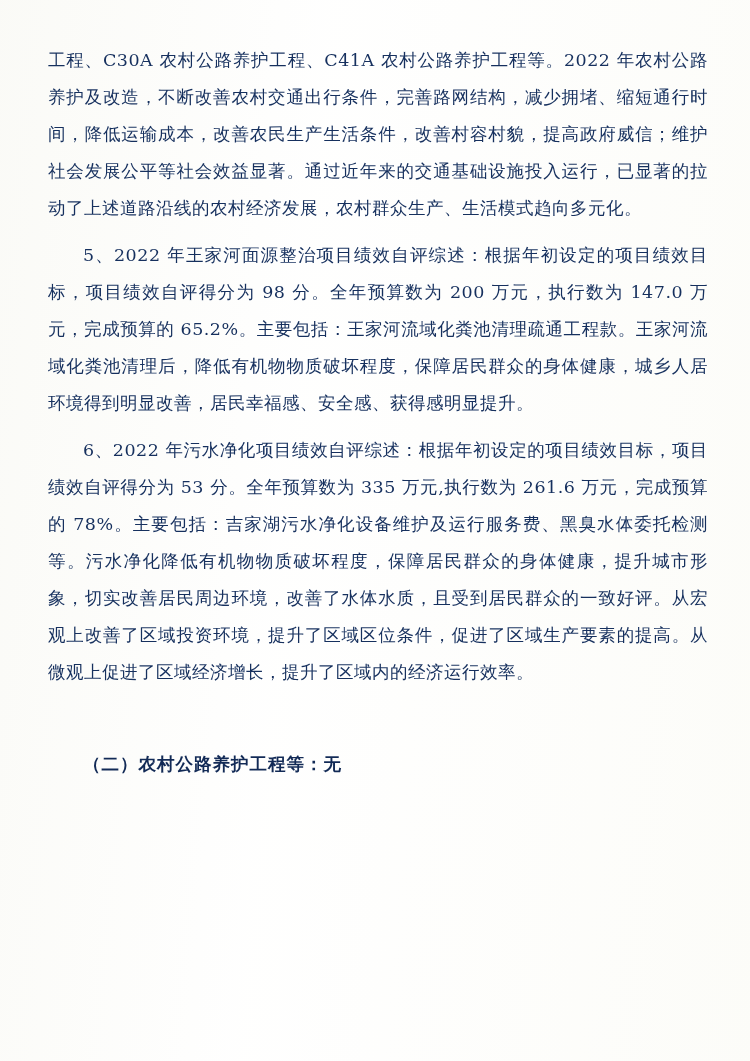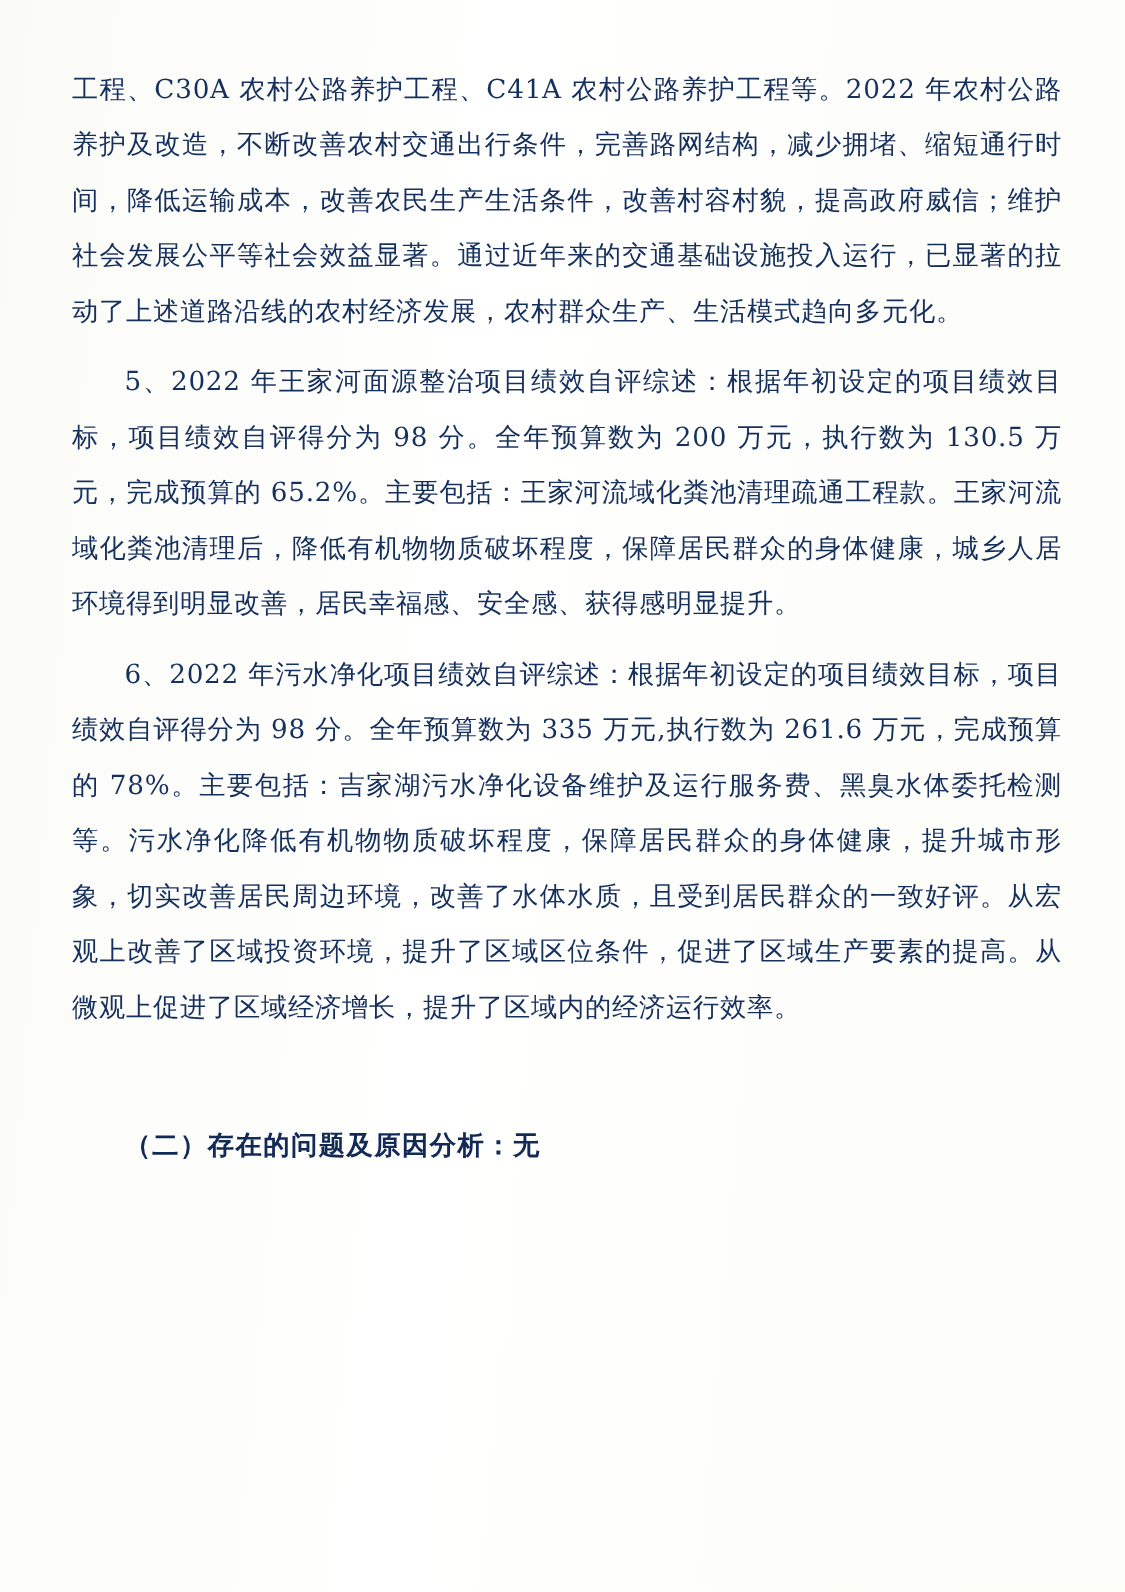--- a/index.html
+++ b/index.html
@@ -70,32 +70,32 @@
 <div class="page">
   <div class="content">
 
     <div class="para-block">
       <p>工程、C30A 农村公路养护工程、C41A 农村公路养护工程等。2022 年农村公路养护及改造，不断改善农村交通出行条件，完善路网结构，减少拥堵、缩短通行时间，降低运输成本，改善农民生产生活条件，改善村容村貌，提高政府威信；维护社会发展公平等社会效益显著。通过近年来的交通基础设施投入运行，已显著的拉动了上述道路沿线的农村经济发展，农村群众生产、生活模式趋向多元化。</p>
     </div>
 
     <div class="spacer-sm"></div>
 
     <div class="para-block">
-      <p class="indent">5、2022 年王家河面源整治项目绩效自评综述：根据年初设定的项目绩效目标，项目绩效自评得分为 98 分。全年预算数为 200 万元，执行数为 130.5 万元，完成预算的 65.2%。主要包括：王家河流域化粪池清理疏通工程款。王家河流域化粪池清理后，降低有机物物质破坏程度，保障居民群众的身体健康，城乡人居环境得到明显改善，居民幸福感、安全感、获得感明显提升。</p>
+      <p class="indent">5、2022 年王家河面源整治项目绩效自评综述：根据年初设定的项目绩效目标，项目绩效自评得分为 98 分。全年预算数为 200 万元，执行数为 147.0 万元，完成预算的 65.2%。主要包括：王家河流域化粪池清理疏通工程款。王家河流域化粪池清理后，降低有机物物质破坏程度，保障居民群众的身体健康，城乡人居环境得到明显改善，居民幸福感、安全感、获得感明显提升。</p>
     </div>
 
     <div class="spacer-sm"></div>
 
     <div class="para-block">
-      <p class="indent">6、2022 年污水净化项目绩效自评综述：根据年初设定的项目绩效目标，项目绩效自评得分为 98 分。全年预算数为 335 万元,执行数为 261.6 万元，完成预算的 78%。主要包括：吉家湖污水净化设备维护及运行服务费、黑臭水体委托检测等。污水净化降低有机物物质破坏程度，保障居民群众的身体健康，提升城市形象，切实改善居民周边环境，改善了水体水质，且受到居民群众的一致好评。从宏观上改善了区域投资环境，提升了区域区位条件，促进了区域生产要素的提高。从微观上促进了区域经济增长，提升了区域内的经济运行效率。</p>
+      <p class="indent">6、2022 年污水净化项目绩效自评综述：根据年初设定的项目绩效目标，项目绩效自评得分为 53 分。全年预算数为 335 万元,执行数为 261.6 万元，完成预算的 78%。主要包括：吉家湖污水净化设备维护及运行服务费、黑臭水体委托检测等。污水净化降低有机物物质破坏程度，保障居民群众的身体健康，提升城市形象，切实改善居民周边环境，改善了水体水质，且受到居民群众的一致好评。从宏观上改善了区域投资环境，提升了区域区位条件，促进了区域生产要素的提高。从微观上促进了区域经济增长，提升了区域内的经济运行效率。</p>
     </div>
 
     <div class="spacer-sm"></div>
 
 
     <div class="spacer-lg"></div>
 
     <div class="para-block">
-      <p class="heading">（二）存在的问题及原因分析：无</p>
+      <p class="heading">（二）农村公路养护工程等：无</p>
     </div>
 
   </div>
 </div>
 
 </body></html>

